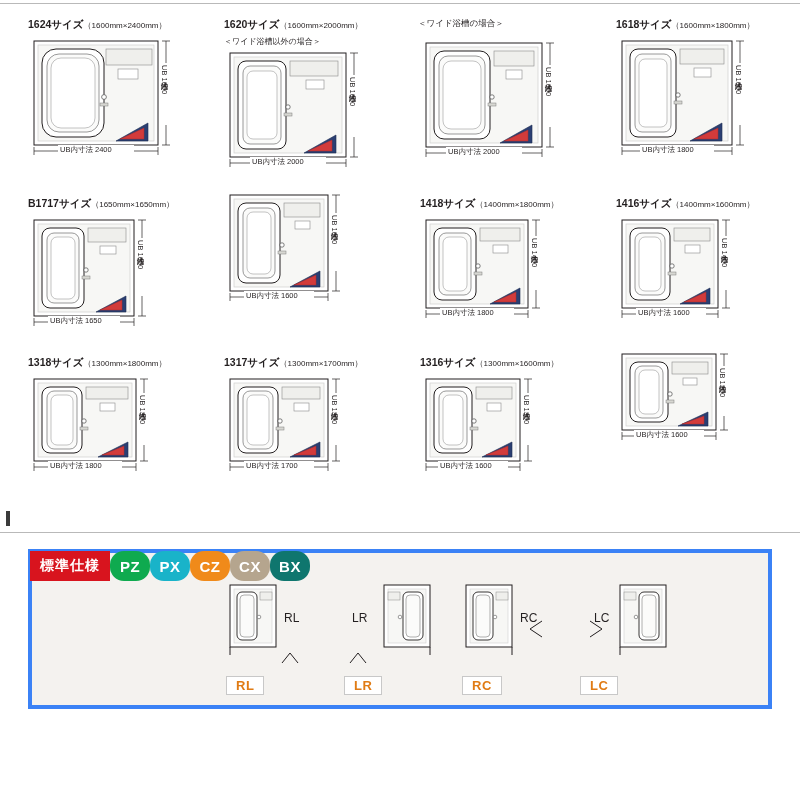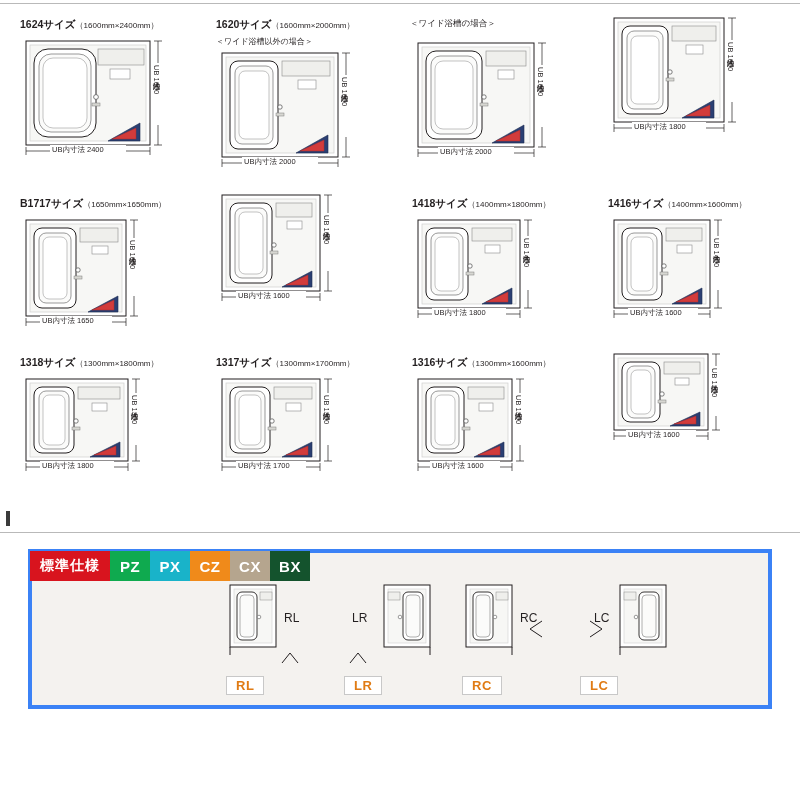--- a/index.html
+++ b/index.html
@@ -23,21 +23,21 @@
     font-size:13.5px;font-weight:bold;letter-spacing:.5px;color:#231f20;
   }
   .sec-rule{border-bottom:1px solid #b9b9b9;height:0;margin:3px 0 0 0;}
 
   
   .grid{
     position:relative;
     padding:8px 0 0 0;
   }
   .row{display:flex;}
-  .cell{width:196px;margin:0 0 0 0;padding:0 2px 10px 12px;box-sizing:border-box;}
+  .cell{width:196px;margin:0 0 0 0;padding:0 2px 10px 20px;box-sizing:border-box;}
   .cap{font-size:0px;line-height:12px;margin:6px 0 3px 8px;white-space:nowrap;}
   .cap .name{font-size:10.5px;font-weight:bold;color:#231f20;}
   .cap .dim{font-size:8px;color:#231f20;}
   .cap2{font-size:8px;color:#231f20;margin:0 0 2px 8px;line-height:10px;white-space:nowrap;}
   .note{font-size:8.5px;color:#231f20;margin:6px 0 3px 6px;line-height:11px;white-space:nowrap;}
 
   
   .plan{position:relative;width:182px;height:132px;}
   .plan svg{display:block;}
 
@@ -54,21 +54,21 @@
   .std-tab{
     position:absolute;left:-2px;top:-2px;
     display:flex;align-items:stretch;height:30px;
   }
   .std-tab .lbl{
     background:#d8141e;color:#ffffff;font-size:14px;font-weight:bold;
     padding:0 10px;display:flex;align-items:center;letter-spacing:1px;
   }
   .code{
     width:40px;display:flex;align-items:center;justify-content:center;
-    font-size:15px;font-weight:bold;color:#ffffff;letter-spacing:.5px;
+    font-size:15px;font-weight:bold;color:#ffffff;letter-spacing:.5px;border-radius:14px;
   }
   .variants{display:flex;position:absolute;left:186px;top:24px;}
   .vcell{width:118px;position:relative;height:120px;}
   .vcode{
     position:absolute;bottom:-2px;left:6px;
     border:1px solid #c8c8c8;background:#ffffff;
     padding:1px 9px;font-size:13px;font-weight:bold;color:#e07b14;
     letter-spacing:.5px;
   }
   .vlabel{font-size:12px;color:#231f20;}
@@ -178,20 +178,23 @@
             <line x1="134" y1="4" x2="142" y2="4" stroke="#231f20" stroke-width="0.7"></line>
             <line x1="134" y1="108" x2="142" y2="108" stroke="#231f20" stroke-width="0.7"></line>
             <rect x="132" y="26" width="12" height="62" fill="#ffffff"></rect>
           </svg>
           <div style="position:absolute;left:36px;top:108px;font-size:7.5px;">UB内寸法 2000</div>
           <div style="position:absolute;left:131px;top:28px;font-size:7.5px;writing-mode:vertical-rl;">UB内寸法 1600</div>
         </div>
       </div>
 
       <div class="cell">
+        <div class="cap">
+          <span class="name">1618サイズ</span><span class="dim">（1600mm×1800mm）</span>
+        </div>
         <div class="cap2"></div>
         <div class="plan">
           <svg width="182" height="120" viewBox="0 0 182 120">
             <rect x="14" y="4" width="110" height="104" fill="#ffffff" stroke="#231f20" stroke-width="1"></rect>
             <rect x="18" y="8" width="102" height="96" fill="#f7f7f5" stroke="#cfcfcf" stroke-width="0.7"></rect>
             <rect x="22" y="12" width="46" height="88" rx="8" ry="8" fill="#ffffff" stroke="#231f20" stroke-width="1"></rect>
             <rect x="27" y="17" width="36" height="78" rx="7" ry="7" fill="#fbfbfa" stroke="#6d6d6d" stroke-width="0.7"></rect>
             <rect x="31" y="22" width="28" height="68" rx="6" ry="6" fill="#ffffff" stroke="#9a9a9a" stroke-width="0.6"></rect>
             <rect x="72" y="12" width="44" height="15" fill="#efefec" stroke="#8a8a8a" stroke-width="0.6"></rect>
             <rect x="86" y="31" width="17" height="9" fill="#ffffff" stroke="#8a8a8a" stroke-width="0.6"></rect>
@@ -473,21 +476,21 @@
     <div class="sec-rule"></div>
 
     <div class="door-box">
 
       <div class="std-tab">
         <div class="lbl">標準仕様</div>
         <div class="code" style="background:#0faa4f;">PZ</div>
         <div class="code" style="background:#19b3c9;">PX</div>
         <div class="code" style="background:#f08a1a;">CZ</div>
         <div class="code" style="background:#b5a58e;">CX</div>
-        <div class="code" style="background:#14532d;">BX</div>
+        <div class="code" style="background:#0f766e;">BX</div>
       </div>
 
       <div class="variants">
 
         <div class="vcell">
           <svg width="118" height="110" viewBox="0 0 118 110">
             <rect x="12" y="8" width="46" height="62" fill="#ffffff" stroke="#231f20" stroke-width="1"></rect>
             <rect x="16" y="12" width="38" height="54" fill="#f7f7f5" stroke="#cfcfcf" stroke-width="0.6"></rect>
             <rect x="19" y="15" width="20" height="48" rx="5" ry="5" fill="#ffffff" stroke="#231f20" stroke-width="0.9"></rect>
             <rect x="22" y="18" width="14" height="42" rx="4" ry="4" fill="#fbfbfa" stroke="#7a7a7a" stroke-width="0.6"></rect>

